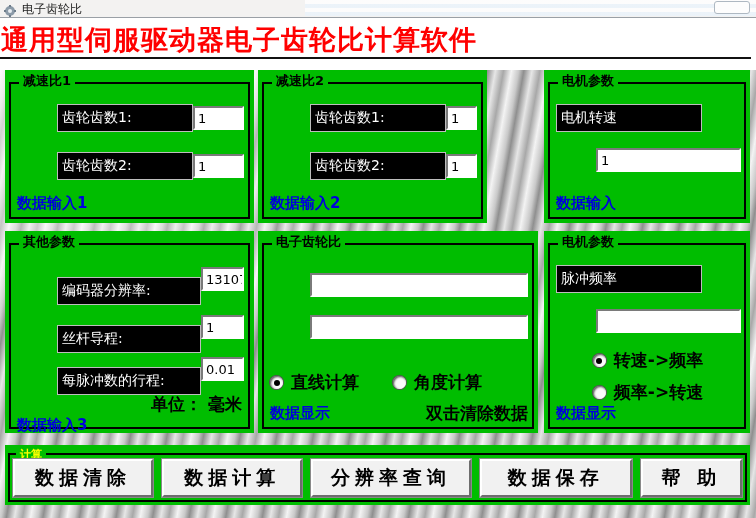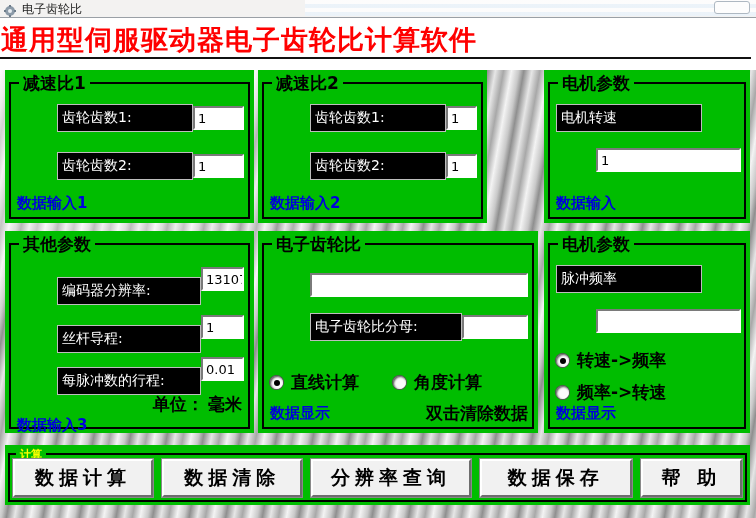--- a/index.html
+++ b/index.html
@@ -27,44 +27,44 @@
   .panel{position:absolute;background:var(--panel-green,#00bd00);}
   .p1{left:5px;top:70px;width:249px;height:153px;}
   .p2{left:258px;top:70px;width:229px;height:153px;}
   .p3{left:544px;top:70px;width:206px;height:153px;}
   .p4{left:5px;top:231px;width:249px;height:202px;}
   .p5{left:258px;top:231px;width:280px;height:202px;}
   .p6{left:544px;top:231px;width:206px;height:202px;}
   .p7{left:5px;top:445px;width:745px;height:60px;}
   .groupbox{position:absolute;left:4px;right:4px;top:12px;bottom:4px;border:2px solid #000;pointer-events:none;}
   .gb-title{position:absolute;top:-12px;left:8px;background:var(--panel-green,#00bd00);padding:0 4px;
-      font-size:17px;font-weight:bold;color:#000;white-space:nowrap;}
+      font-size:13px;font-weight:bold;color:#000;white-space:nowrap;}
   .p7 .groupbox{top:8px;left:3px;right:3px;bottom:3px;border-width:2px;}
   .p7 .gb-title{font-size:11px;color:var(--calc-yellow,#ffff00);top:-8px;left:6px;}
   .panel-body{position:absolute;left:12px;right:10px;top:26px;bottom:8px;display:flex;flex-direction:column;}
   
   .field-row{display:flex;align-items:center;height:28px;flex:none;padding-left:40px;}
   .mt-sm{margin-top:8px;} .mt-md{margin-top:14px;} .mt-lg{margin-top:20px;justify-content:flex-end;} .mt-xl{margin-top:30px;}
   .flabel{width:130px;height:26px;flex:none;background:#000;color:#fff;font-size:14px;
       display:flex;align-items:center;padding-left:4px;border:1px solid #bdbdbd;white-space:nowrap;overflow:hidden;}
   .flabel.w138{width:138px;margin-top:24px;} .flabel.w146{width:146px;}
   .finput{flex:1;height:20px;background:#fff;color:#000;font-size:13px;
       border:2px solid;border-color:#7a7a7a #ffffff #ffffff #7a7a7a;padding:0 0 0 3px;min-width:0;
       font-family:"DejaVu Sans","Liberation Sans",sans-serif;}
   .block-label{width:140px;height:26px;flex:none;background:#000;color:#fff;font-size:14px;
       display:flex;align-items:center;padding-left:4px;border:1px solid #bdbdbd;white-space:nowrap;}
   .block-input{width:138px;flex:none;}
   .footer-link{margin-top:auto;margin-bottom:2px;font-size:15px;font-weight:bold;color:var(--link-blue,#0000dd);white-space:nowrap;}
-  .unit-text{margin-top:10px;align-self:flex-end;margin-right:2px;font-size:17px;font-weight:bold;color:#000;white-space:nowrap;font-family:Liberation Serif, serif;}
+  .unit-text{margin-top:10px;align-self:flex-end;margin-right:2px;font-size:17px;font-weight:bold;color:#000;white-space:nowrap;}
   .hint-text{font-size:17px;font-weight:bold;color:#000;white-space:nowrap;}
   .bottom-row{margin-top:auto;display:flex;justify-content:space-between;align-items:flex-end;}
   
   .radio-row{display:flex;align-items:center;gap:34px;flex:none;}
   .radio-col{display:flex;flex-direction:column;gap:9px;flex:none;}
-  .radio-item{display:flex;align-items:center;gap:8px;cursor:default;}
+  .radio-item{display:flex;align-items:center;gap:8px;cursor:default;justify-content:center;}
   .radio{width:13px;height:13px;flex:none;border-radius:50%;background:#fbfbfb;position:relative;
       box-shadow:inset 1px 1px 2px rgba(0,0,0,.65), inset -1px -1px 1px #fff, 0 0 0 1px #555;}
   .radio.checked::after{content:"";position:absolute;left:3.5px;top:3.5px;width:6px;height:6px;border-radius:50%;background:#000;}
   .radio-label{font-size:17px;font-weight:bold;color:#000;white-space:nowrap;}
   
   .btn-row{position:absolute;left:8px;right:8px;top:14px;bottom:8px;display:flex;gap:9px;}
   .btn{height:100%;background:#f1f1f1;border:2px solid;border-color:#fff #6d6d6d #6d6d6d #fff;outline:1px solid #8a8a8a;
       font-weight:bold;font-size:19px;letter-spacing:5px;color:#000;display:flex;align-items:center;justify-content:center;
       padding:0;white-space:nowrap;font-family:"DejaVu Sans","Liberation Sans",sans-serif;cursor:pointer;}
   .bw1{flex:140;} .bw2{flex:140;} .bw3{flex:160;} .bw4{flex:152;} .bw5{flex:100;}
@@ -168,21 +168,20 @@
 
   <div class="panel p5">
     <div class="groupbox">
       <span class="gb-title">电子齿轮比</span>
     </div>
     <div class="panel-body">
       <div class="field-row mt-md">
         <input class="finput" value="" style="">
       </div>
       <div class="field-row mt-md">
-        <span class="flabel w146">电子齿轮比分母:</span>
         <input class="finput" value="" style="">
       </div>
       <div class="radio-row mt-xl">
         <span class="radio-item">
           <span class="radio checked"></span>
           <span class="radio-label">直线计算</span>
         </span>
         <span class="radio-item">
           <span class="radio"></span>
           <span class="radio-label">角度计算</span>
@@ -216,21 +215,21 @@
       </div>
       <div class="footer-link">数据显示</div>
     </div>
   </div>
 
   <div class="panel p7">
     <div class="groupbox">
       <span class="gb-title">计算</span>
     </div>
     <div class="btn-row">
+      <button class="btn bw2">数据清除</button>
       <button class="btn bw1">数据计算</button>
-      <button class="btn bw2">数据清除</button>
       <button class="btn bw3">分辨率查询</button>
       <button class="btn bw4">数据保存</button>
       <button class="btn bw5">帮 助</button>
     </div>
   </div>
 
 </div>
 
 </body></html>

